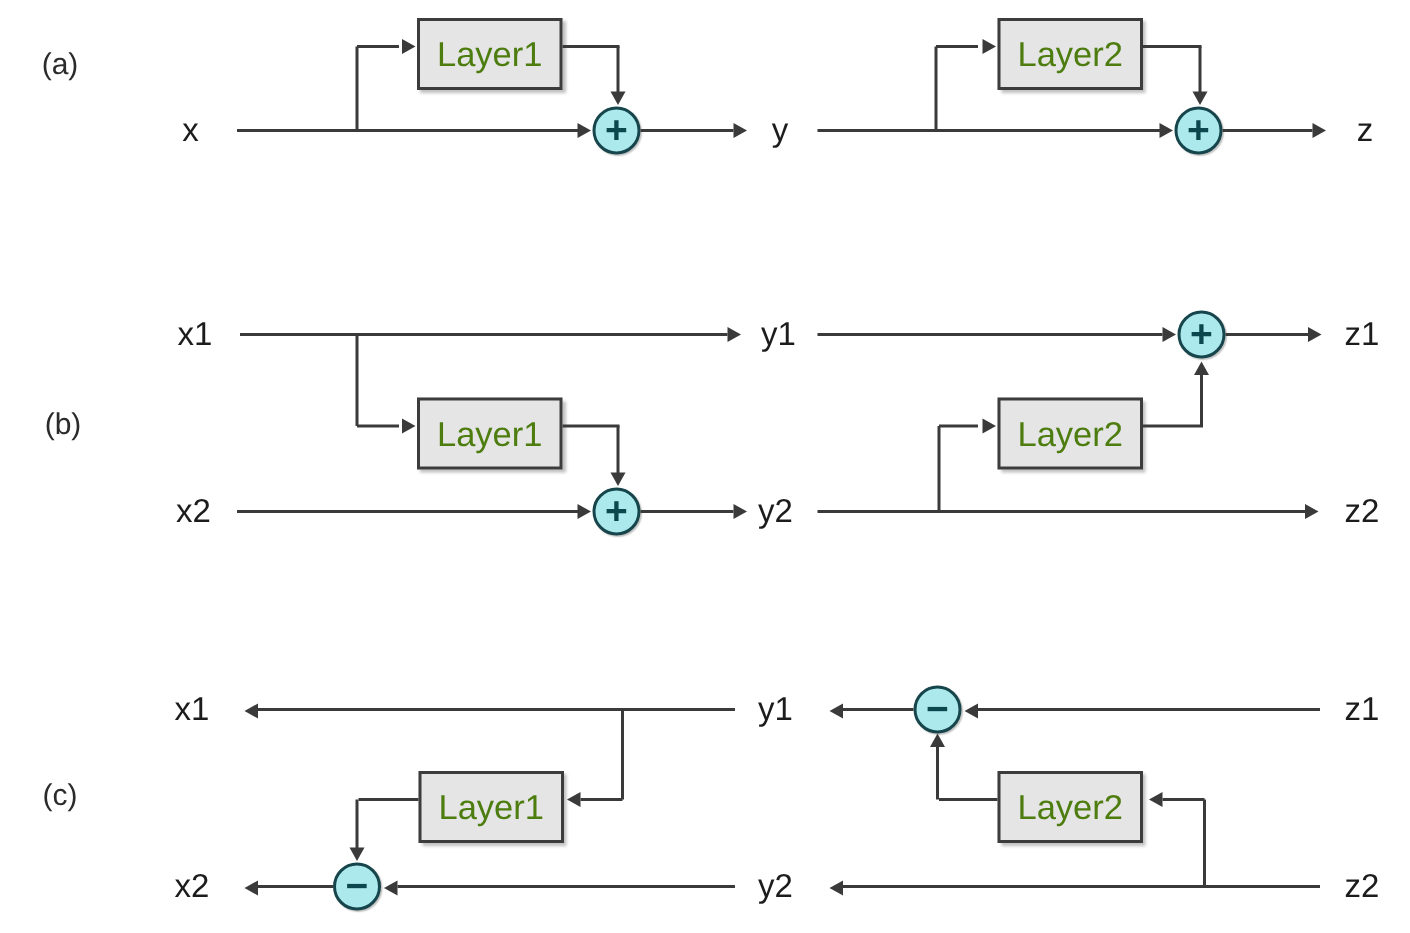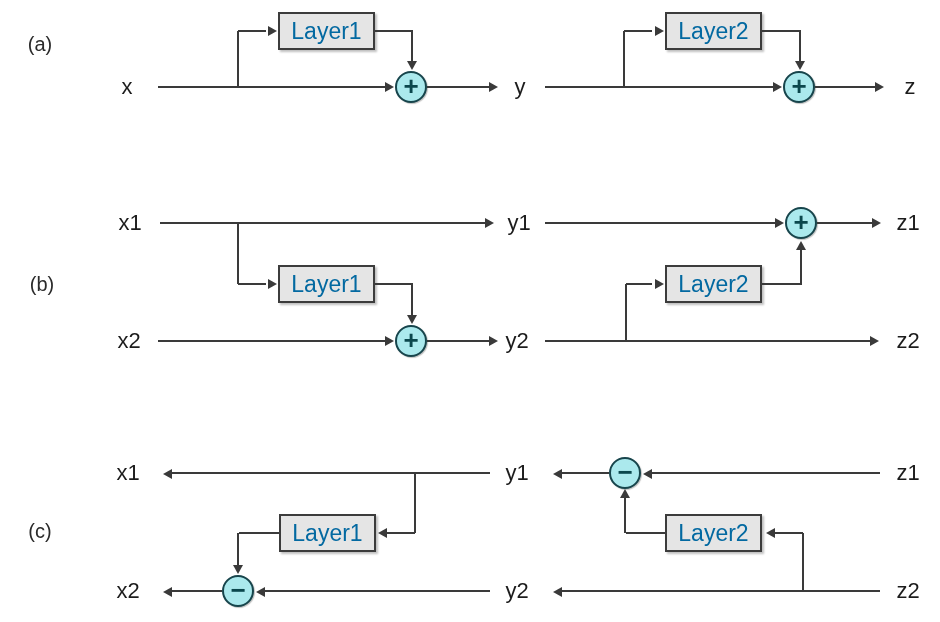--- a/index.html
+++ b/index.html
@@ -12,24 +12,24 @@
   .stage{position:relative;width:940px;height:622px;background:var(--background,#ffffff);}
   .hl{position:absolute;height:2px;background:var(--line,#3a3a3a);}
   .vl{position:absolute;width:2px;background:var(--line,#3a3a3a);}
   .ar{position:absolute;width:0;height:0;border-top:5px solid transparent;border-bottom:5px solid transparent;border-left:9px solid var(--line,#3a3a3a);}
   .al{position:absolute;width:0;height:0;border-top:5px solid transparent;border-bottom:5px solid transparent;border-right:9px solid var(--line,#3a3a3a);}
   .ad{position:absolute;width:0;height:0;border-left:5px solid transparent;border-right:5px solid transparent;border-top:9px solid var(--line,#3a3a3a);}
   .au{position:absolute;width:0;height:0;border-left:5px solid transparent;border-right:5px solid transparent;border-bottom:9px solid var(--line,#3a3a3a);}
   .nl{position:absolute;transform:translate(-50%,-50%);font-size:22px;color:#1c1c1c;white-space:nowrap;}
   .rl{position:absolute;transform:translate(-50%,-50%);font-size:20px;color:#2b2b2b;white-space:nowrap;}
   .lbox{
-    position:absolute;width:97px;height:38px;box-sizing:border-box;
+    position:absolute;width:97px;height:48px;box-sizing:border-box;
     border:2px solid var(--box-border,#3c3c3c);background:var(--box-fill,#e5e5e5);
     display:flex;align-items:center;justify-content:center;
-    font-size:23px;color:#0369a1;box-shadow:2px 2px 2px rgba(0,0,0,0.25);
+    font-size:23px;color:#4d7c0f;box-shadow:2px 2px 2px rgba(0,0,0,0.25);
   }
   .op{
     position:absolute;width:32px;height:32px;box-sizing:border-box;
     border:2.5px solid var(--circle-border,#17454c);border-radius:50%;
     background:var(--circle-fill,#abe9ed);
     display:flex;align-items:center;justify-content:center;
     box-shadow:1px 1px 1px rgba(0,0,0,0.25);
   }
   .op span{font-size:26px;font-weight:bold;color:var(--operator,#0b474d);line-height:1;margin-top:-2px;}
 </style>

